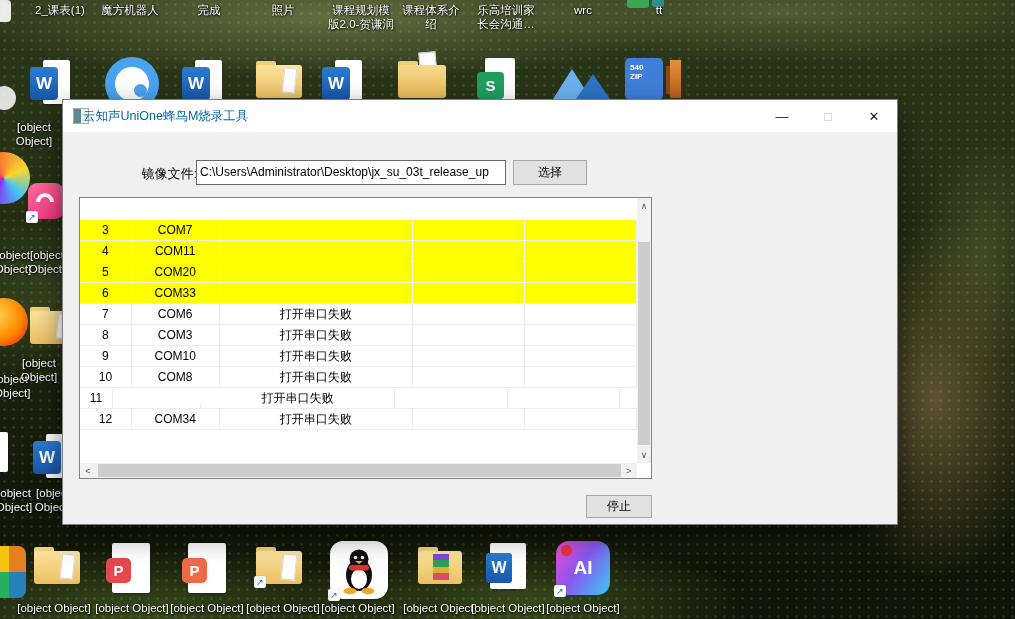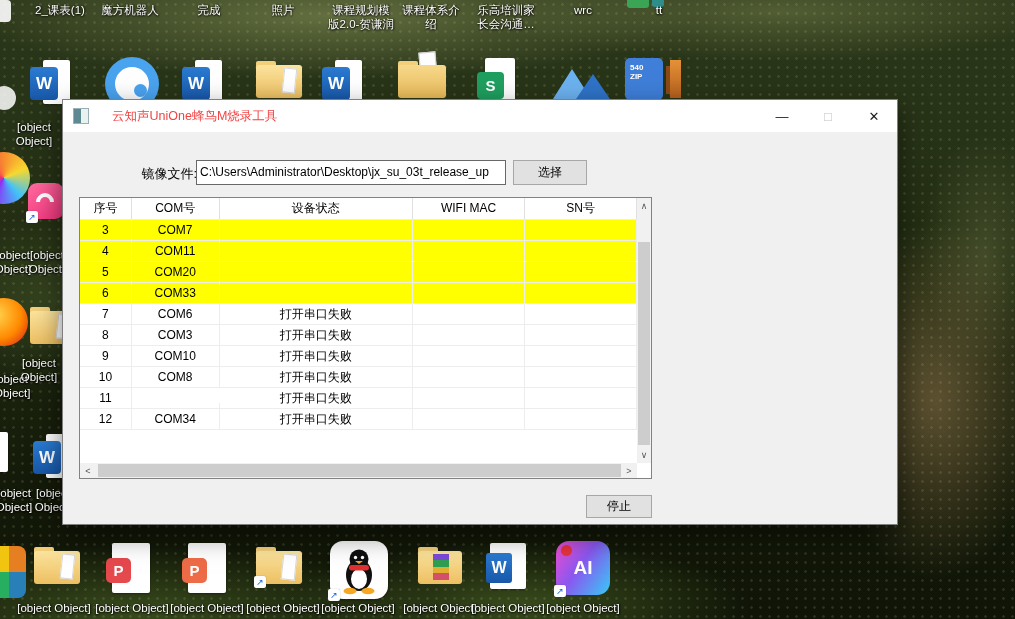--- a/index.html
+++ b/index.html
@@ -38,21 +38,21 @@
   .sliver{ position:absolute; z-index:5; }
 
   
   .app-window{
     position:absolute; left:62px; top:99px; width:836px; height:426px; z-index:50;
     background:#f0f0f0; border:1px solid #7f7f7f; box-shadow:0 10px 26px rgba(0,0,0,.5);
   }
   .titlebar{ position:absolute; left:0; top:0; right:0; height:32px; background:#fff; }
   .app-ico{ position:absolute; left:10px; top:8px; width:16px; height:16px; border:1px solid #9ab0b4;
     background:linear-gradient(90deg,#5d8a92 0 7px,#e8f2f0 7px); }
-  .wtitle{ position:absolute; left:49px; top:0; height:32px; line-height:32px; font-size:12.5px; color:#ef4444; }
+  .wtitle{ position:absolute; left:20px; top:0; height:32px; line-height:32px; font-size:12.5px; color:#0369a1; }
   .win-controls{ position:absolute; right:0; top:0; height:32px; display:flex; }
   .wc{ width:46px; height:32px; display:flex; align-items:center; justify-content:center;
        font-size:13px; color:#1a1a1a; cursor:default; }
   .wc.max{ color:#c3c3c3; }
   .menubar{ position:absolute; left:0; top:32px; right:0; height:21px; background:#fff;
        border-bottom:1px solid #d9d9d9; font-size:12px; }
   .menubar span{ display:inline-block; padding:3px 7px 0 8px; }
 
   .fld-label{ position:absolute; left:50px; top:65px; width:84px; font-size:13px; color:#000; text-align:right; }
   .path-input{ position:absolute; left:133px; top:60px; width:310px; height:25px; background:#fff;
@@ -307,27 +307,20 @@
       </div>
     </div>
 
     <div class="fld-label">镜像文件:</div>
     <div class="path-input">
       <span>C:\Users\Administrator\Desktop\jx_su_03t_release_up</span>
     </div>
     <div class="btn select">选择</div>
 
     <div class="listview">
-      <div class="lv-header">
-          <div class="lv-hcell" style="width: 52px;">序号</div>
-          <div class="lv-hcell" style="width: 88px;">COM号</div>
-          <div class="lv-hcell" style="width: 194px;">设备状态</div>
-          <div class="lv-hcell" style="width: 113px;">WIFI MAC</div>
-          <div class="lv-hcell" style="width: 112px;">SN号</div>
-        </div>
       <div class="lv-body">
           <div class="lv-row hl">
             <div class="lv-cell" style="width: 52px;">3</div>
             <div class="lv-cell" style="width: 88px;">COM7</div>
             <div class="lv-cell" style="width: 194px;"></div>
             <div class="lv-cell" style="width: 113px;"></div>
             <div class="lv-cell" style="width: 112px;"></div>
           </div>
           <div class="lv-row hl">
             <div class="lv-cell" style="width: 52px;">4</div>
@@ -372,21 +365,21 @@
             <div class="lv-cell" style="width: 112px;"></div>
           </div>
           <div class="lv-row">
             <div class="lv-cell" style="width: 52px;">10</div>
             <div class="lv-cell" style="width: 88px;">COM8</div>
             <div class="lv-cell" style="width: 194px;">打开串口失败</div>
             <div class="lv-cell" style="width: 113px;"></div>
             <div class="lv-cell" style="width: 112px;"></div>
           </div>
           <div class="lv-row">
-            <div class="lv-cell" style="width: 52px;">11</div>
+            <div class="lv-cell" style="width: 33px;">11</div>
             <div class="lv-cell" style="width: 88px; margin-top: 15px;">COM19</div>
             <div class="lv-cell" style="width: 194px;">打开串口失败</div>
             <div class="lv-cell" style="width: 113px;"></div>
             <div class="lv-cell" style="width: 112px;"></div>
           </div>
           <div class="lv-row">
             <div class="lv-cell" style="width: 52px;">12</div>
             <div class="lv-cell" style="width: 88px;">COM34</div>
             <div class="lv-cell" style="width: 194px;">打开串口失败</div>
             <div class="lv-cell" style="width: 113px;"></div>

